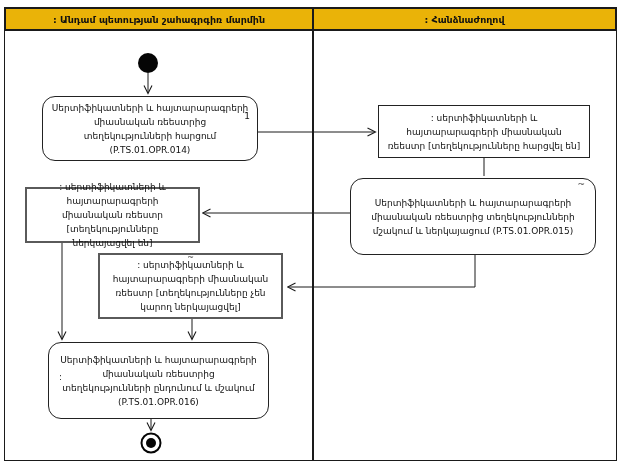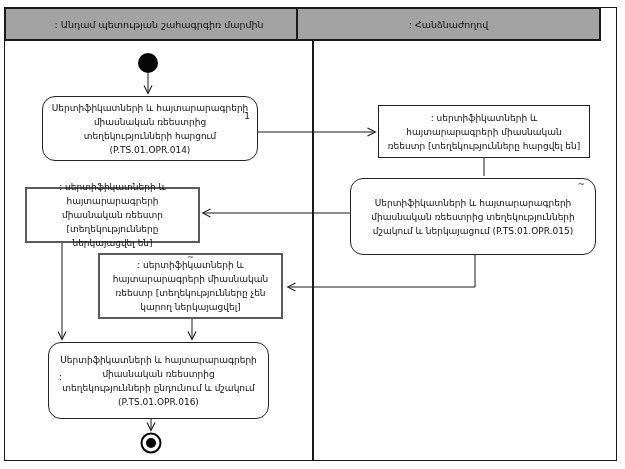--- a/index.html
+++ b/index.html
@@ -1,24 +1,24 @@
 <!DOCTYPE html>
 <html><head>
 <meta charset="utf-8">
 <style>
   html,body{margin:0;padding:0;background:#ffffff;}
   body{width:625px;height:469px;font-family:"DejaVu Sans",sans-serif;}
   .canvas{position:relative;width:625px;height:469px;background:#fff;overflow:hidden;}
   .frame{position:absolute;left:4px;top:7px;width:613px;height:454px;border:1px solid #1a1a1a;box-sizing:border-box;}
   .lane-divider{position:absolute;left:312px;top:7px;width:2px;height:454px;background:#1a1a1a;}
-  .lane-header{position:absolute;top:7px;height:34px;border:2px solid #1a1a1a;box-sizing:border-box;
-    display:flex;align-items:center;justify-content:center;background:#a3a3a3;
-    font-size:9.5px;color:#111;text-align:center;}
+  .lane-header{position:absolute;top:7px;height:24px;border:2px solid #1a1a1a;box-sizing:border-box;
+    display:flex;align-items:center;justify-content:center;background:#eab308;
+    font-size:9.5px;color:#111;text-align:center;font-weight:bold;}
   .lane-header.left{left:4px;width:310px;}
-  .lane-header.right{left:296px;width:305px;align-items:center;}
+  .lane-header.right{left:312px;width:305px;align-items:center;}
   .node{position:absolute;box-sizing:border-box;background:#fff;display:flex;align-items:center;justify-content:center;
     text-align:center;font-size:9px;line-height:14px;color:#111;padding:3px 8px;}
   .action{border:1px solid #222;border-radius:13px;}
   .object{border:2px solid #5a5a5a;}
   .object.thin{border:1px solid #222;}
   .badge{position:absolute;right:7px;top:12px;font-size:9px;color:#111;}
   .mark-top{position:absolute;top:-1px;left:0;right:0;text-align:center;font-size:8px;line-height:8px;color:#444;}
   .mark-topright{position:absolute;top:1px;right:10px;font-size:9px;line-height:9px;color:#444;}
   .mark-left{position:absolute;left:10px;top:27px;font-size:9px;color:#333;}
   svg.connectors{position:absolute;left:0;top:0;width:625px;height:469px;pointer-events:none;}

